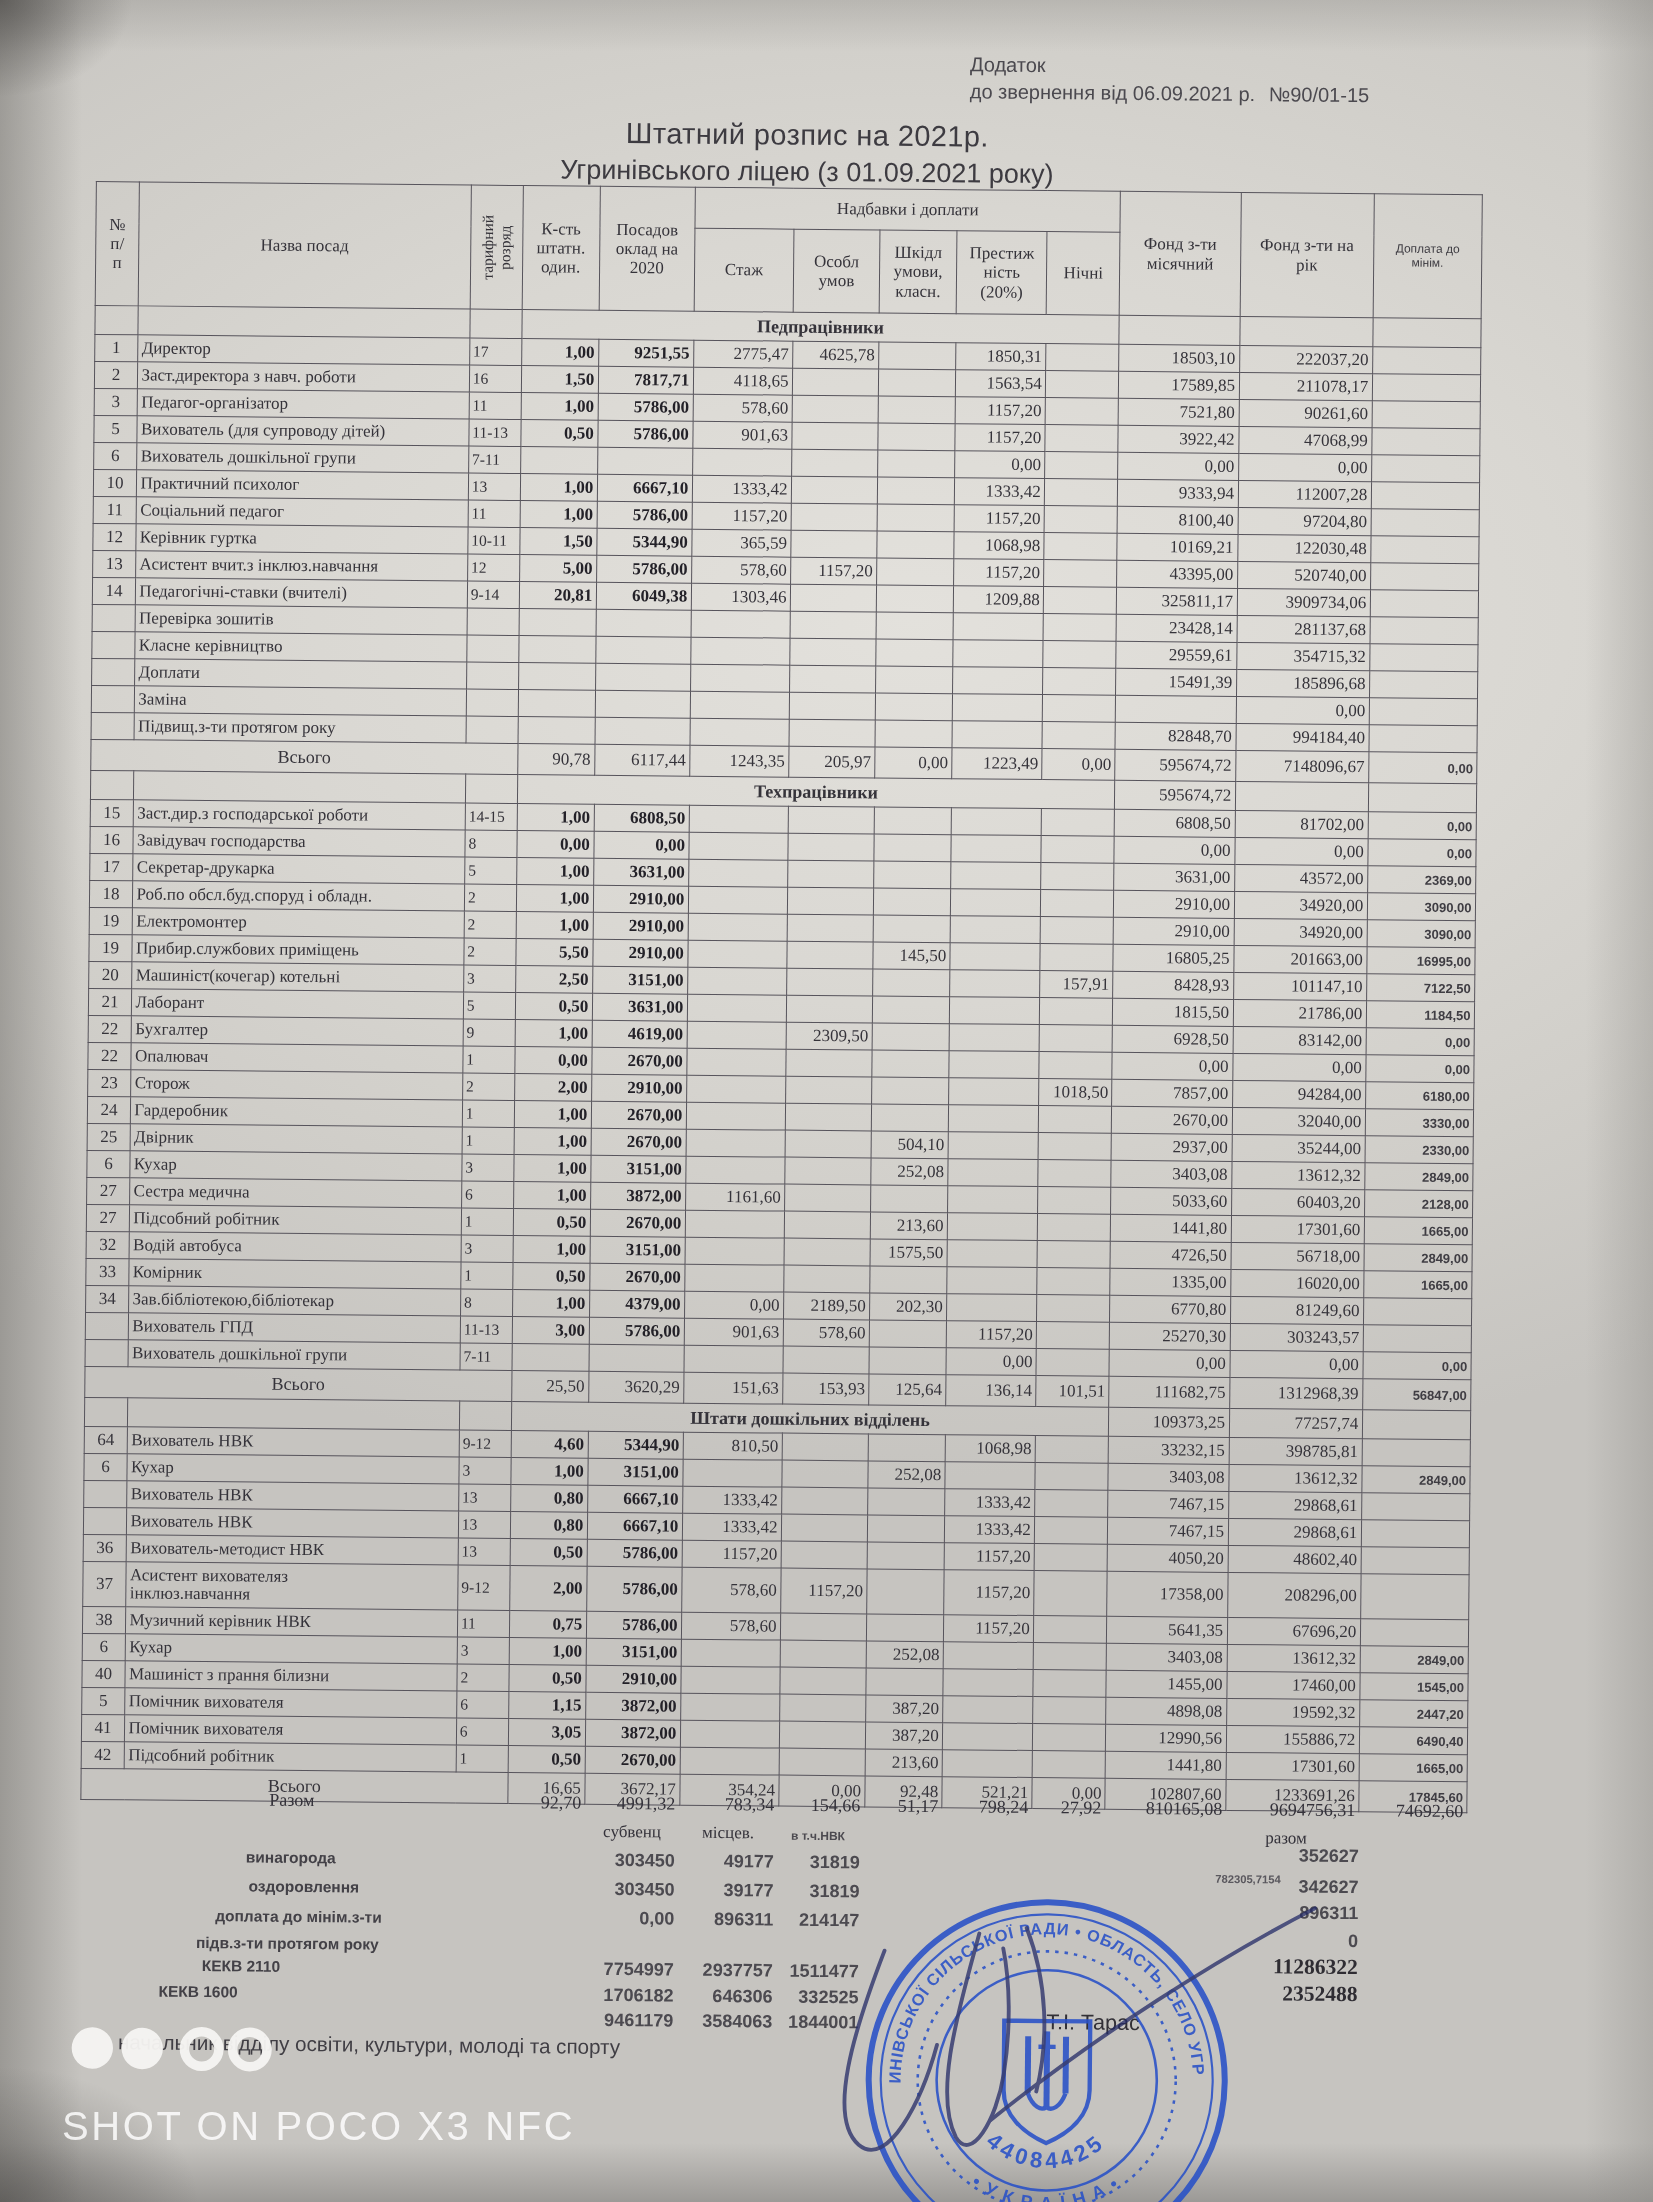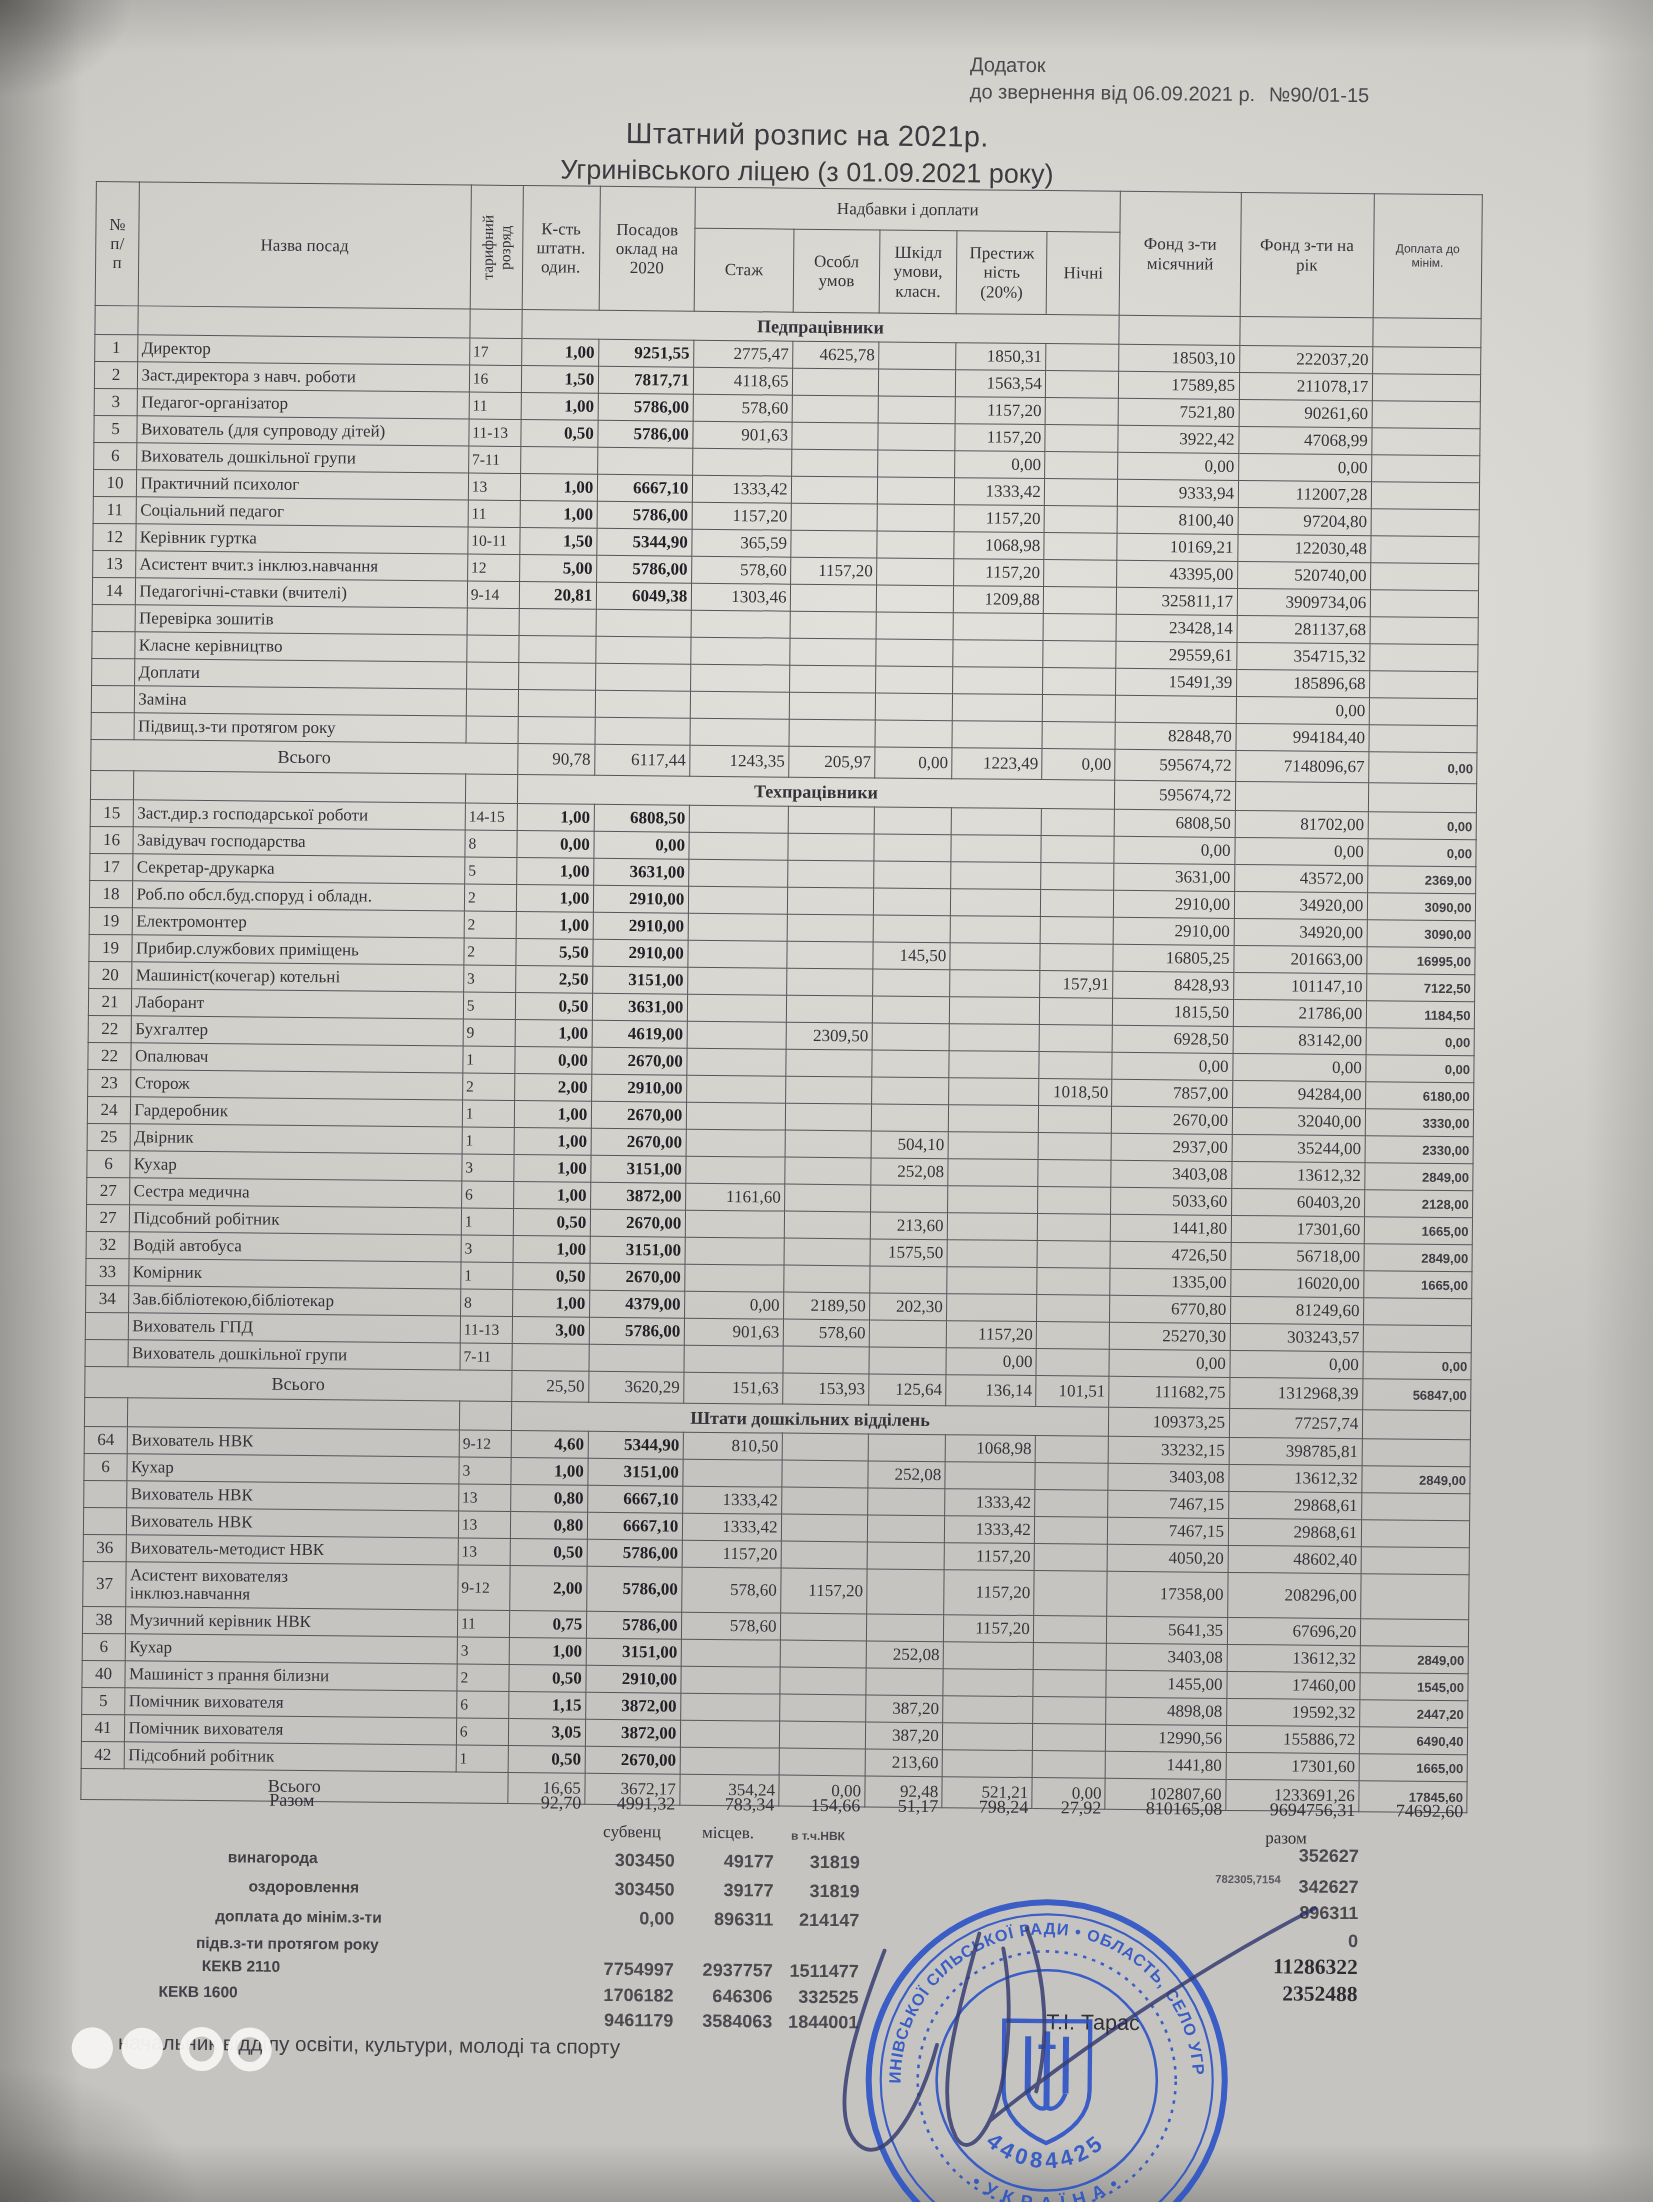--- a/index.html
+++ b/index.html
@@ -934,21 +934,21 @@
         <div class="fitem f-num" style="left: 822px; top: 1795px; width: 125px;">51,17</div>
         <div class="fitem f-num" style="left: 912px; top: 1795px; width: 125px;">798,24</div>
         <div class="fitem f-num" style="left: 985px; top: 1795px; width: 125px;">27,92</div>
         <div class="fitem f-num" style="left: 1106px; top: 1795px; width: 125px;">810165,08</div>
         <div class="fitem f-num" style="left: 1239px; top: 1795px; width: 125px;">9694756,31</div>
         <div class="fitem f-num" style="left: 1347px; top: 1795px; width: 125px;">74692,60</div>
         <div class="fitem f-sub" style="left: 581px; top: 1824px; width: 120px;">субвенц</div>
         <div class="fitem f-sub" style="left: 677px; top: 1824px; width: 120px;">місцев.</div>
         <div class="fitem f-sub-small" style="left: 767px; top: 1829px; width: 120px;">в т.ч.НВК</div>
         <div class="fitem f-sub" style="left: 1235px; top: 1824px; width: 120px;">разом</div>
-        <div class="fitem f-label" style="left: 237px; top: 1854px;">винагорода</div>
+        <div class="fitem f-label" style="left: 255px; top: 1854px;">винагорода</div>
         <div class="fitem f-snum" style="left: 559px; top: 1852px; width: 125px;">303450</div>
         <div class="fitem f-snum" style="left: 658px; top: 1852px; width: 125px;">49177</div>
         <div class="fitem f-snum" style="left: 744px; top: 1852px; width: 125px;">31819</div>
         <div class="fitem f-label" style="left: 258px; top: 1883px;">оздоровлення</div>
         <div class="fitem f-snum" style="left: 559px; top: 1881px; width: 125px;">303450</div>
         <div class="fitem f-snum" style="left: 658px; top: 1881px; width: 125px;">39177</div>
         <div class="fitem f-snum" style="left: 744px; top: 1881px; width: 125px;">31819</div>
         <div class="fitem f-label" style="left: 225px; top: 1913px;">доплата до мінім.з-ти</div>
         <div class="fitem f-snum" style="left: 559px; top: 1910px; width: 125px;">0,00</div>
         <div class="fitem f-snum" style="left: 658px; top: 1910px; width: 125px;">896311</div>
@@ -1018,14 +1018,15 @@
     </div>
 
     <svg class="dots" width="310" height="2203" viewBox="0 0 360 2560">
       <circle cx="120" cy="2388" r="24" fill="#f5f4f1" opacity=".96"></circle>
       <circle cx="178" cy="2388" r="24" fill="#f5f4f1" opacity=".96"></circle>
       <circle cx="247" cy="2388" r="20" fill="none" stroke="#f5f4f1" stroke-width="11" opacity=".96"></circle>
       <circle cx="303" cy="2388" r="20" fill="none" stroke="#f5f4f1" stroke-width="11" opacity=".96"></circle>
     </svg>
   </div>
 
+  <div class="wm">SHOT ON POCO X3 NFC</div>
 </div>
 
 
 </body></html>

